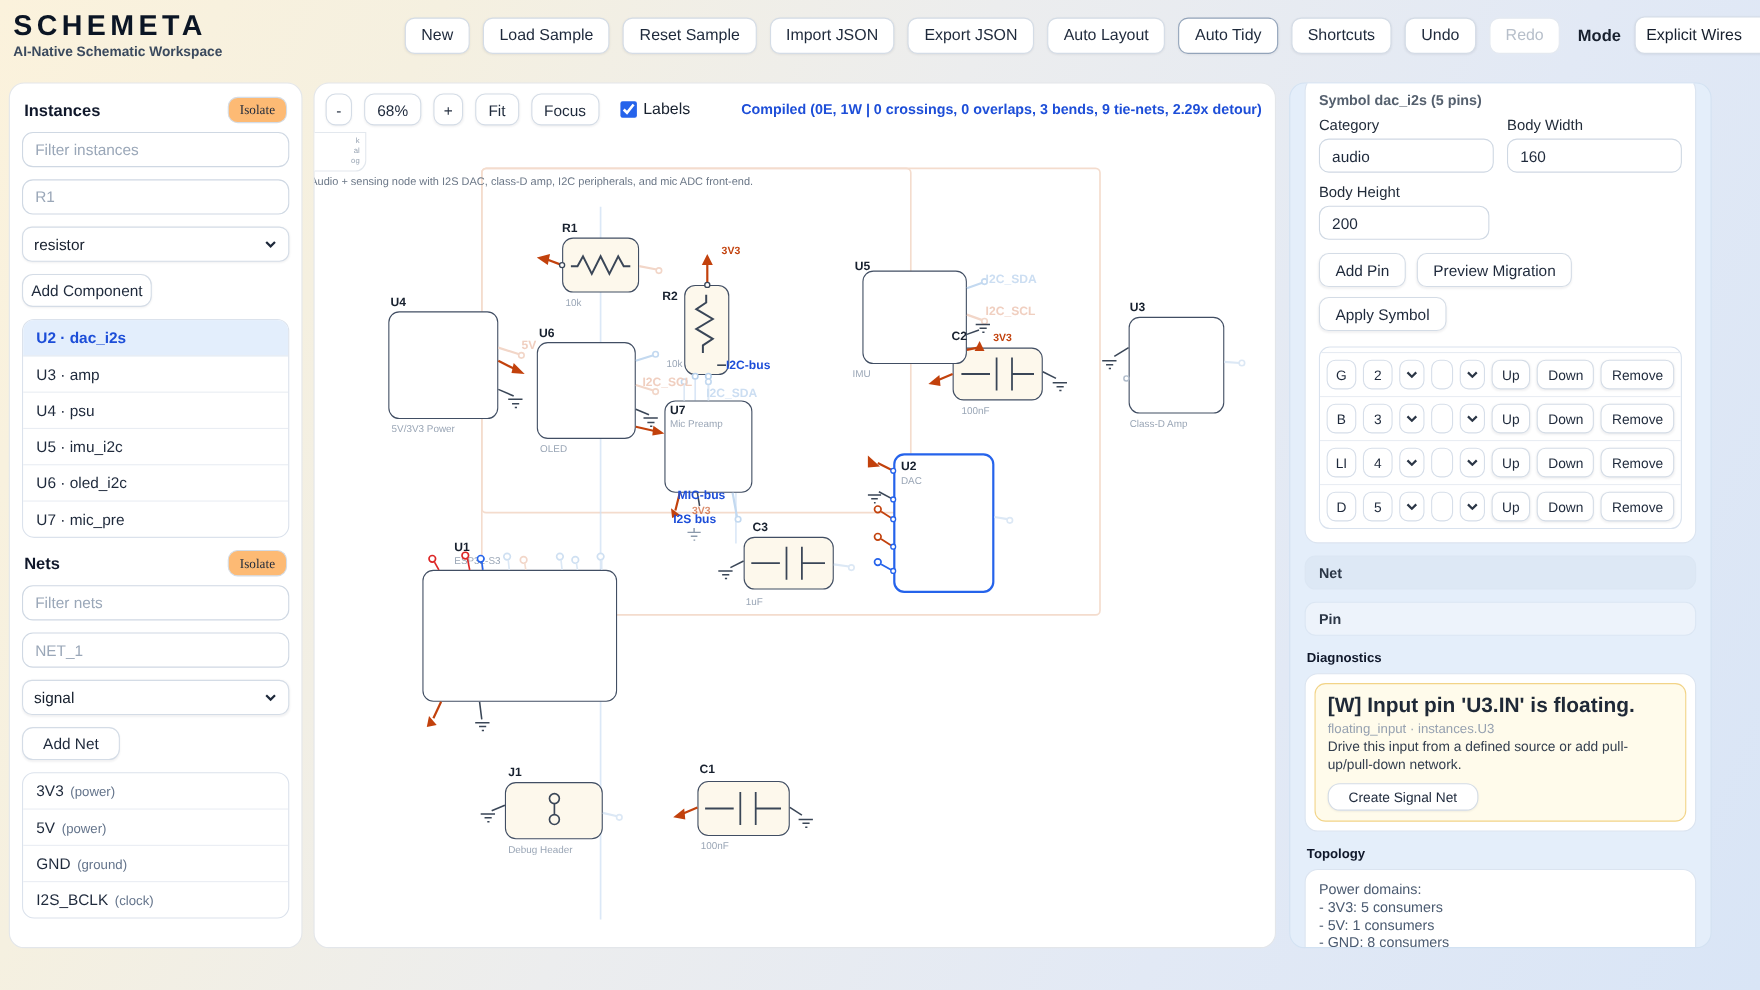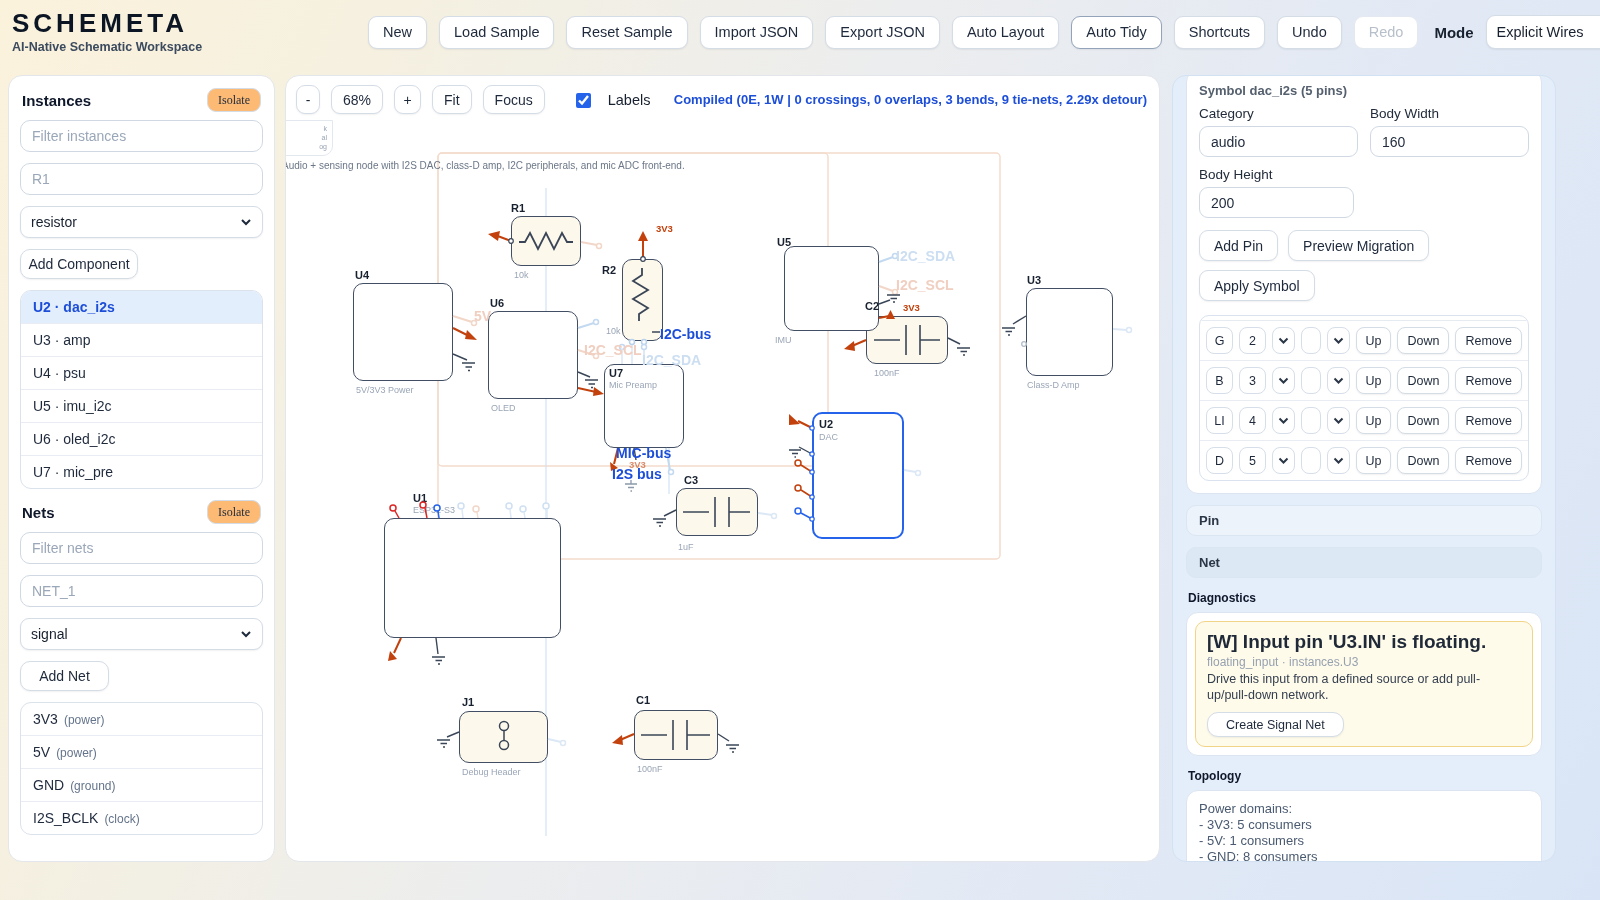--- a/index.html
+++ b/index.html
@@ -36,35 +36,35 @@
   .list { border:1px solid #dbe2ec; border-radius:11px; overflow:hidden; background:#fff; }
   .list-row { padding:8px 12px; font-size:14px; border-bottom:1px solid #e9edf3; cursor:pointer;
     display:flex; align-items:baseline; gap:6px; color:#1e293b;}
   .list-row:last-child { border-bottom:none; }
   .list-row.sel-row { background:#e3eefc; color:#1d4ed8; font-weight:700; }
   .net-kind { font-size:12px; color:#64748b; }
   
   .canvas { left:285px; top:75px; width:875px; height:787px; overflow:hidden; }
   .toolbar { position:absolute; left:10px; top:9px; display:flex; align-items:center; gap:11px; z-index:30;}
   .tb { height:29px; border-radius:9px; font-size:14px; padding:0 11px; }
-  .labels-wrap { display:flex; align-items:flex-end; gap:17px; margin-left:20px; font-size:14.5px; color:#17202e;}
+  .labels-wrap { display:flex; align-items:flex-start; gap:6px; margin-left:8px; font-size:14.5px; color:#17202e;}
   .labels-wrap input { width:15px; height:15px; accent-color:#2563eb; }
   .status { position:absolute; right:12px; top:16px; font-size:13px; font-weight:700; color:#1d4ed8; z-index:30;}
   .hintbox { position:absolute; left:-2px; top:44px; width:49px; height:36px; background:#fff;
     border:1px solid #e3e8ee; border-radius:0 0 10px 0; font-size:7px; line-height:9px; color:#97a3b2;
     text-align:right; padding:3px 5px 0 0; z-index:5;}
   .note { position:absolute; left:-4px; top:84px; width:620px; font-size:10px; color:#6b7staff challenges;}
   .note { position:absolute; left:-4px; top:84px; width:640px; font-size:10px; color:#6b7787; z-index:4; white-space:nowrap;}
   .comp { position:absolute; background:#fff; border:1.7px solid #414e63; border-radius:10px; z-index:10; }
   .comp.cream { background:#fdf8ec; }
   .comp.selc { border:2px solid #2563eb; }
   .ref { position:absolute; font-size:11px; font-weight:700; color:#17202e; z-index:12; }
   .sub { position:absolute; font-size:9px; color:#9aa6b6; z-index:12; }
   .inref { z-index:14; }
-  .netlbl { position:absolute; font-size:14px; font-weight:700; color:#1d4ed8; z-index:16; }
+  .netlbl { position:absolute; font-size:11px; font-weight:700; color:#1d4ed8; z-index:16; }
   .or { color:#c2410c; font-size:9.5px; }
   .fp { color:#f0cfc0; }
   .fb { color:#ccdef2; }
   .svgunder { position:absolute; left:0; top:0; z-index:2; }
   .svgover { position:absolute; left:0; top:0; z-index:15; pointer-events:none; }
   
   .right { left:1172px; top:75px; width:384px; height:787px; background:#e4eefa; border:1px solid #d3e2f2;
     padding:12px 13px; overflow:hidden; }
   .card { background:#fff; border:1px solid #dbe4f0; border-radius:12px; padding:12px; }
   .sym-title { font-size:13px; font-weight:600; color:#55606e; margin-bottom:8px; white-space:nowrap; }
@@ -573,22 +573,22 @@
               <path d="M1.5 1.5 L5.5 5.5 L9.5 1.5" stroke="#2b3646" stroke-width="2" fill="none"></path>
             </svg>
           </div>
         <div class="btn pbtn">Up</div>
         <div class="btn pbtn">Down</div>
         <div class="btn pbtn">Remove</div>
       </div>
     </div>
   </div>
 
+  <div class="accbar dk">Net</div>
   <div class="accbar">Pin</div>
-  <div class="accbar dk">Net</div>
 
   <div class="rh3">Diagnostics</div>
   <div class="card" style="padding:8px">
     <div class="warn">
       <div class="warn-t">[W] Input pin 'U3.IN' is floating.</div>
       <div class="warn-m">floating_input · instances.U3</div>
       <div class="warn-b">Drive this input from a defined source or add pull-up/pull-down network.</div>
       <div class="btn warn-btn" style="display:inline-flex">Create Signal Net</div>
     </div>
   </div>

